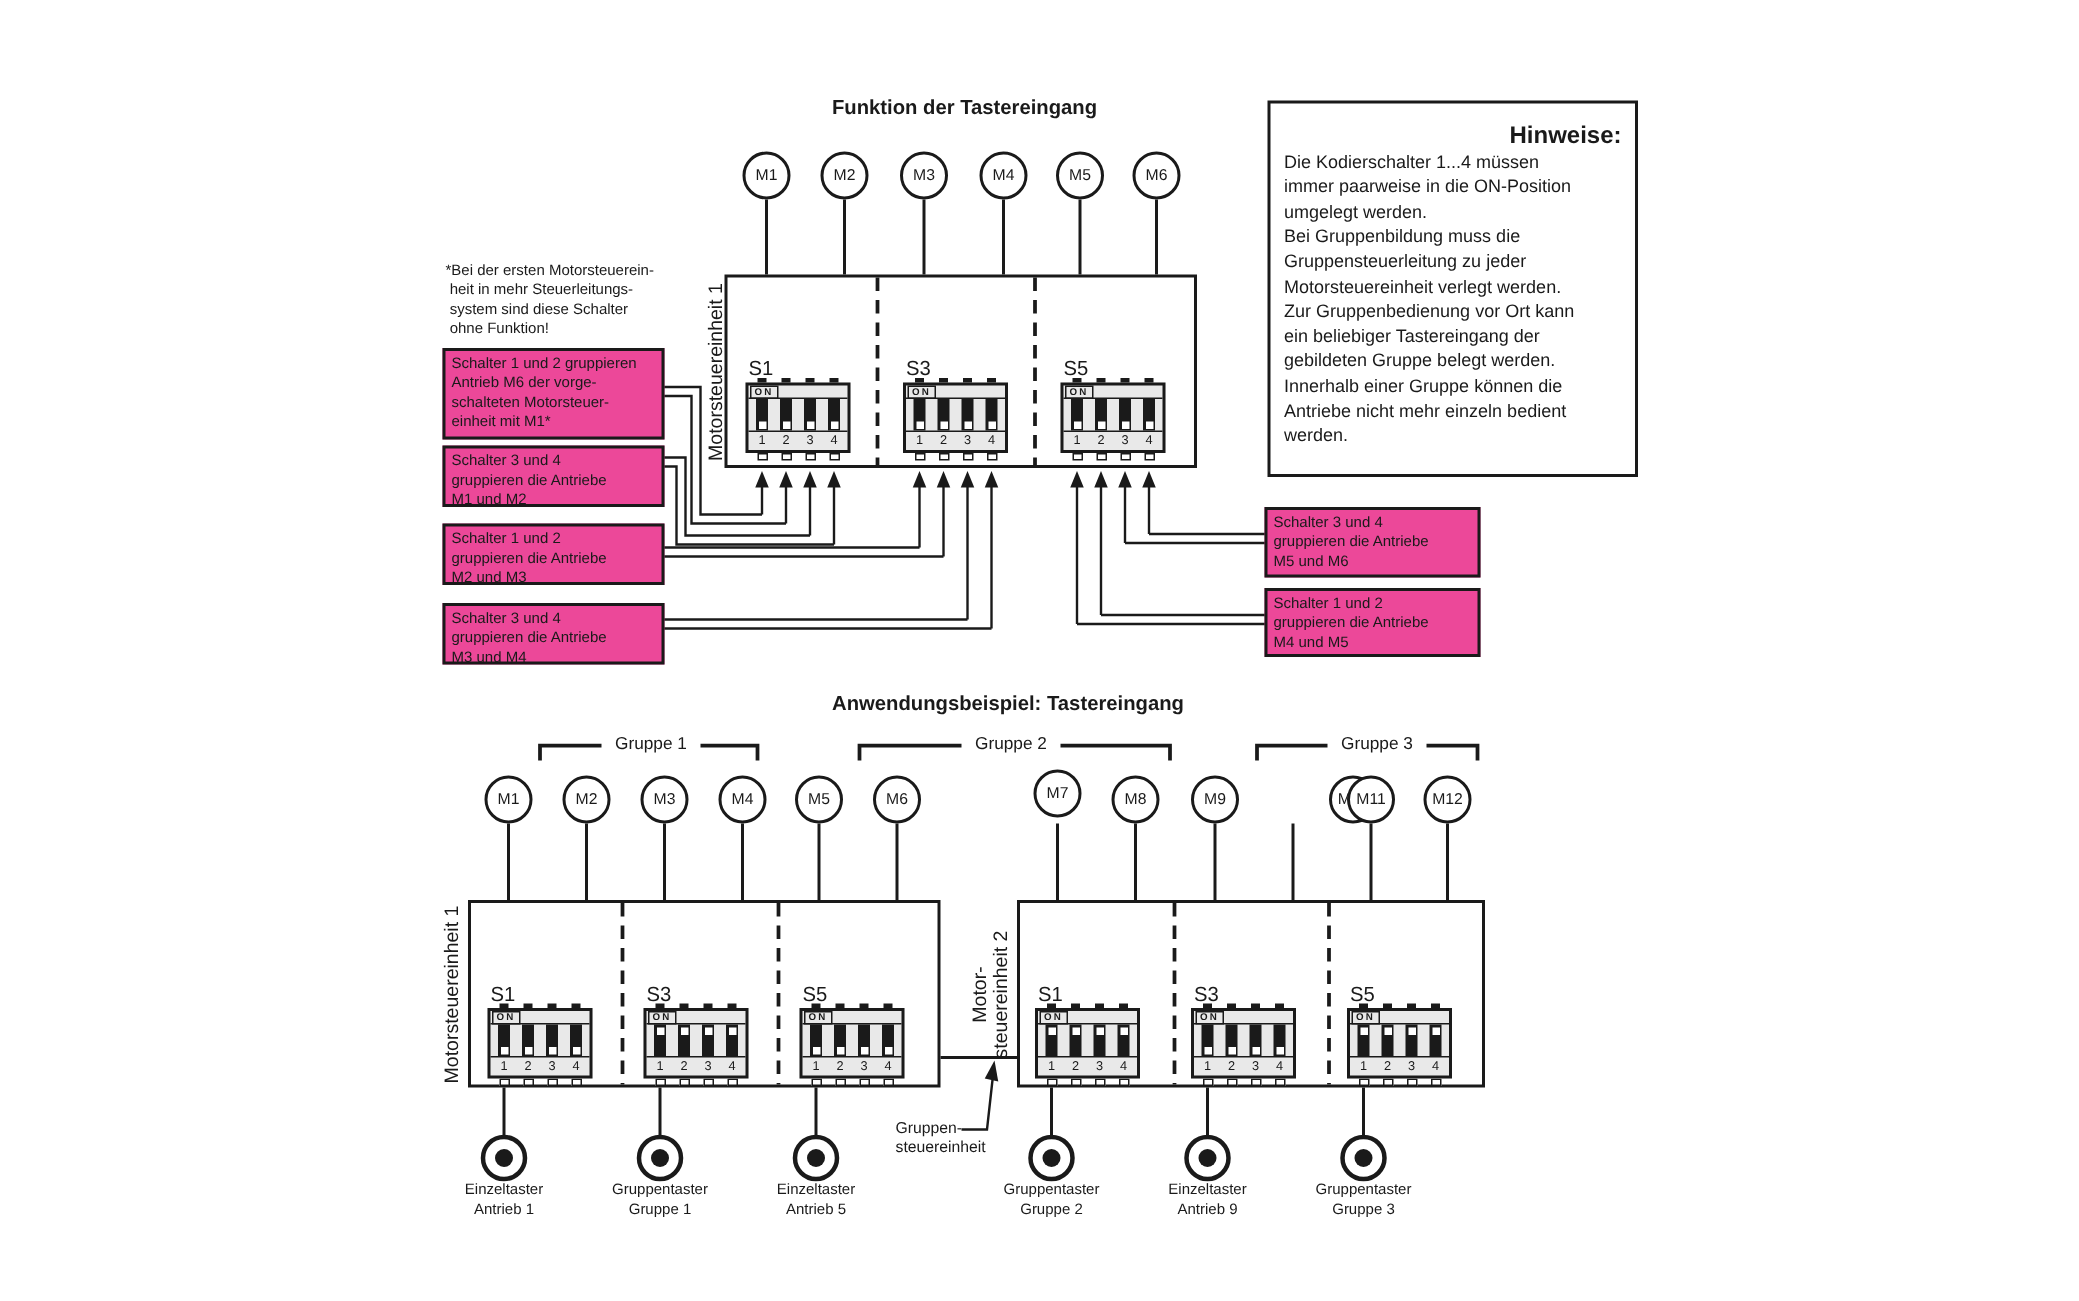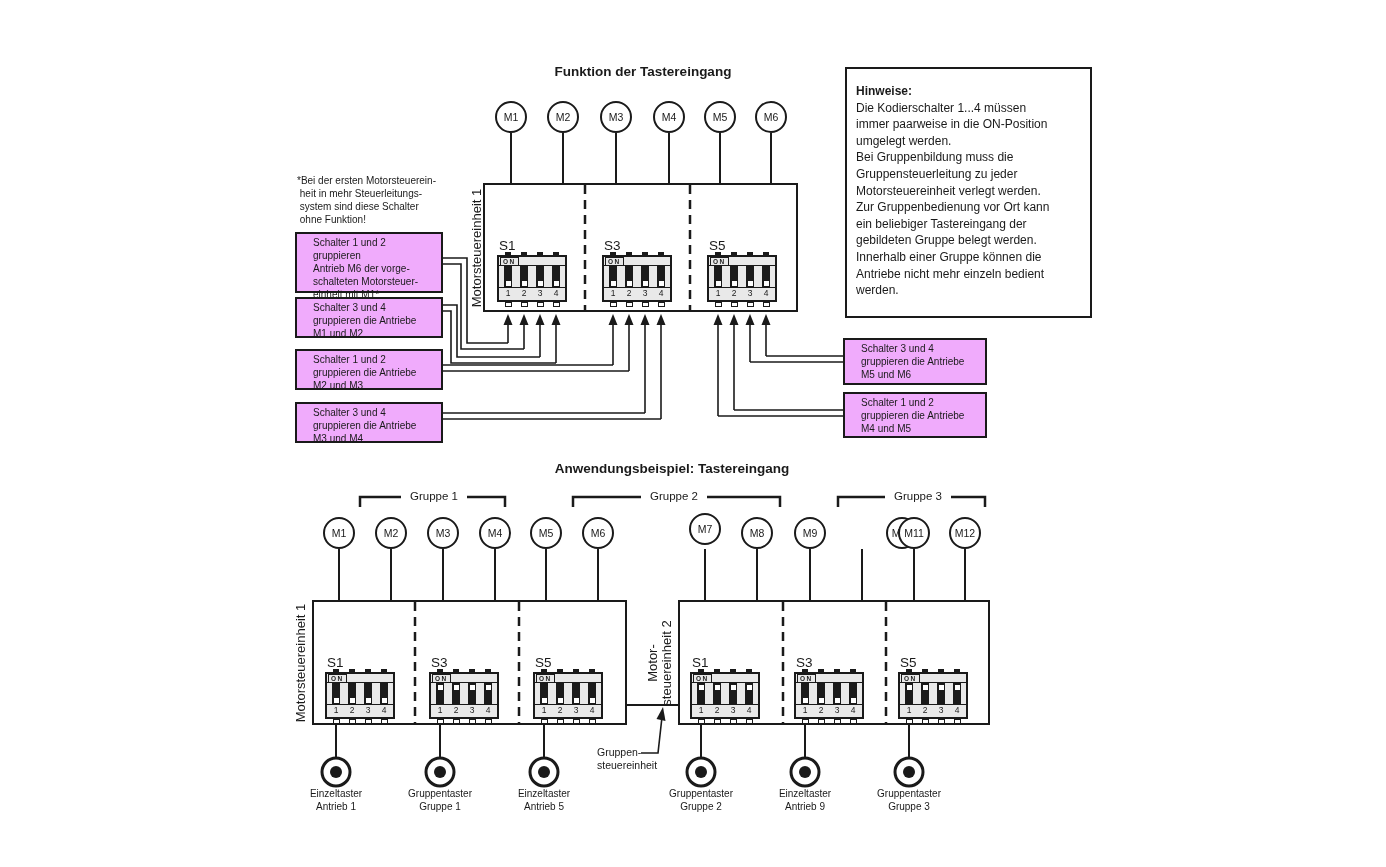--- a/index.html
+++ b/index.html
@@ -5,25 +5,25 @@
   html,body{margin:0;padding:0;background:#fff;}
   body{width:1386px;height:867px;position:relative;overflow:hidden;
        font-family:"Liberation Sans","DejaVu Sans",sans-serif;color:#1a1a1a;}
   #stage{position:absolute;left:0;top:0;width:1386px;height:867px;}
   #wires{position:absolute;left:0;top:0;z-index:0;}
   .abs{position:absolute;box-sizing:border-box;}
   .title{font-weight:bold;font-size:13.5px;text-align:center;z-index:3;}
   .motor{width:32px;height:32px;border:2px solid #1a1a1a;border-radius:50%;
          background:#fff;text-align:center;line-height:28px;font-size:10.5px;z-index:2;}
   .unitbox{border:2px solid #1a1a1a;background:transparent;z-index:1;}
-  .callout{border:2.5px solid #1a1a1a;background:#f0abfc;font-size:10px;line-height:13px;
-           padding:2px 16px;white-space:pre-line;z-index:2;}
+  .callout{border:2.5px solid #1a1a1a;background:#ec4899;font-size:10px;line-height:13px;
+           padding:2px 4px;white-space:pre-line;z-index:2;}
   .note{font-size:10px;line-height:12.9px;white-space:pre-wrap;z-index:2;}
   .hinweise{border:2px solid #1a1a1a;background:#fff;padding:14px 9px 0 9px;z-index:2;}
-  .hw-title{font-weight:bold;font-size:12px;line-height:16.6px;}
+  .hw-title{font-weight:bold;font-size:16px;line-height:16.6px;text-align:right;}
   .hw-body{font-size:12px;line-height:16.6px;white-space:pre-line;}
   .grplabel{top:489px;height:15px;line-height:15px;background:#fff;text-align:center;
             font-size:11.5px;z-index:2;}
   .vlabel{transform:rotate(-90deg);text-align:center;font-size:13px;line-height:14px;
           white-space:pre-line;z-index:2;}
   .btnlabel{width:120px;text-align:center;font-size:10px;line-height:13px;
             white-space:pre-line;top:787px;z-index:2;}
   .leaderlabel{font-size:10.5px;line-height:13px;white-space:pre-line;z-index:2;}
   
   .dip{width:70px;height:47px;background:#e9e9e9;border:2px solid #1a1a1a;z-index:2;}

